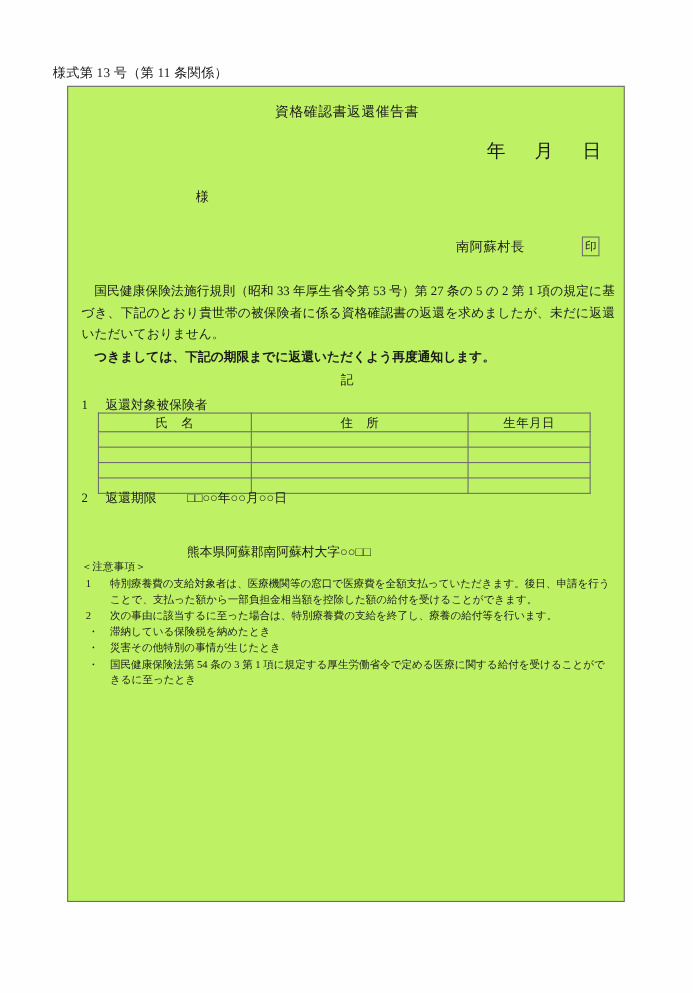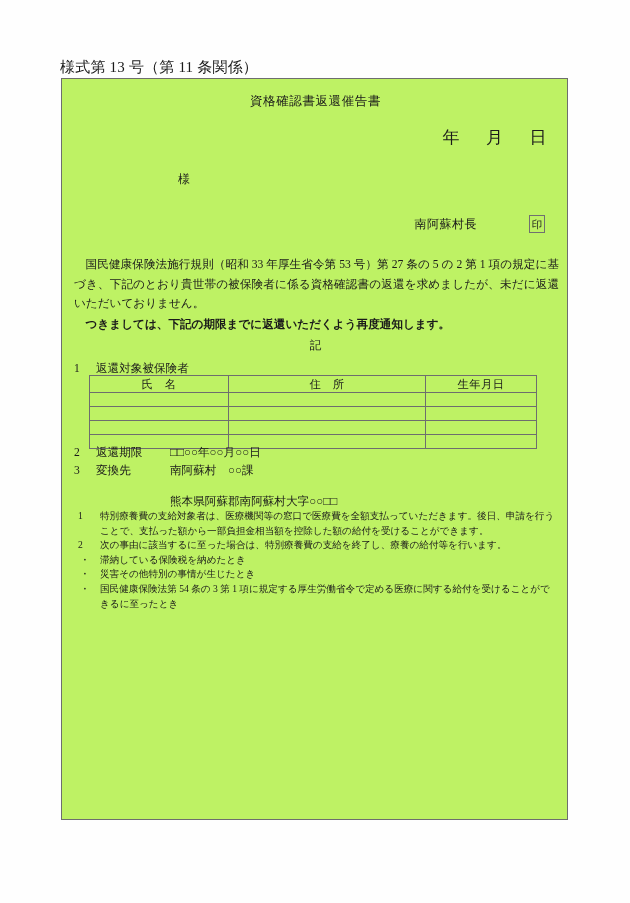--- a/index.html
+++ b/index.html
@@ -18,23 +18,23 @@
   .page {
     position: absolute;
     left: 0; top: 0;
     width: 630px;
     height: 903px;
     background: #fefefe;
   }
   
   .form-no {
     position: absolute;
-    left: 60px;
+    left: 48px;
     top: 58px;
-    font-size: 15px;
+    font-size: 12px;
     letter-spacing: 0.2px;
     white-space: nowrap;
   }
   
   .frame {
     position: absolute;
     left: 61px;
     top: 78px;
     width: 507px;
     height: 742px;
@@ -252,26 +252,24 @@
             <td></td>
             <td></td>
           </tr>
         </tbody>
       </table>
 
       <div class="item" id="item2">
         <span class="num">2</span><span class="lbl">返還期限</span><span class="val">□□○○年○○月○○日</span>
       </div>
 
-      <div class="item" id="item3">
-        <span class="num">3</span><span class="lbl">変換先</span><span class="val">南阿蘇村　○○課</span>
-      </div>
       <div class="item3-sub">熊本県阿蘇郡南阿蘇村大字○○□□</div>
 
       <div class="notes">
+        <p class="notes-head">＜注意事項＞</p>
 
         <p class="note">
           <span class="marker">1</span>
           <span class="note-text">特別療養費の支給対象者は、医療機関等の窓口で医療費を全額支払っていただきます。後日、申請を行うことで、支払った額から一部負担金相当額を控除した額の給付を受けることができます。</span>
         </p>
 
         <p class="note">
           <span class="marker">2</span>
           <span class="note-text">次の事由に該当するに至った場合は、特別療養費の支給を終了し、療養の給付等を行います。</span>
         </p>

